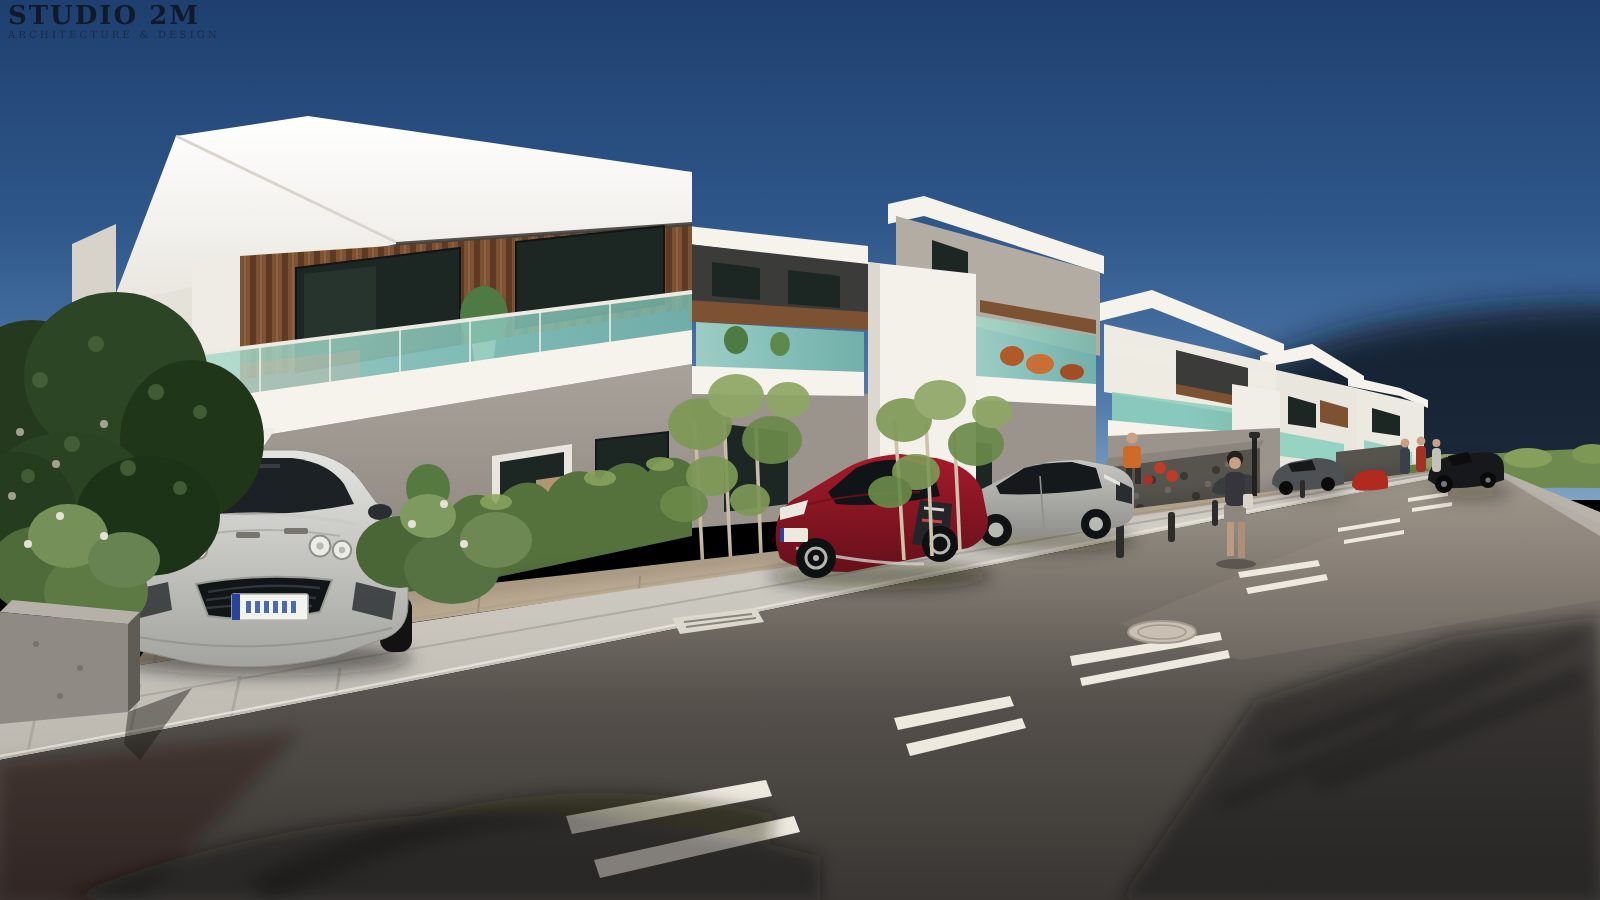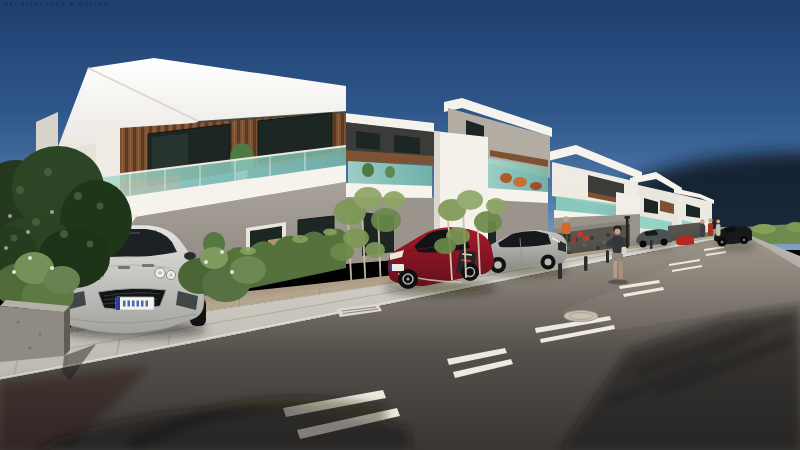--- a/index.html
+++ b/index.html
@@ -515,15 +515,16 @@
     <polygon points="64,312 70,306 70,350 64,356" fill="#5f5b55"></polygon>
     <polygon points="64,356 96,344 70,380 62,372" fill="#1c1915" opacity="0.45"></polygon>
     <circle cx="18" cy="322" r="1.5" fill="#77736c"></circle>
           <circle cx="40" cy="334" r="1.5" fill="#77736c"></circle>
           <circle cx="30" cy="348" r="1.5" fill="#77736c"></circle>
   </g>
 </g>
 </svg>
 
 <div class="watermark">
+  <div class="wm-title">STUDIO 2M</div>
   <div class="wm-sub">ARCHITECTURE &amp; DESIGN</div>
 </div>
 </div>
 
 </body></html>

